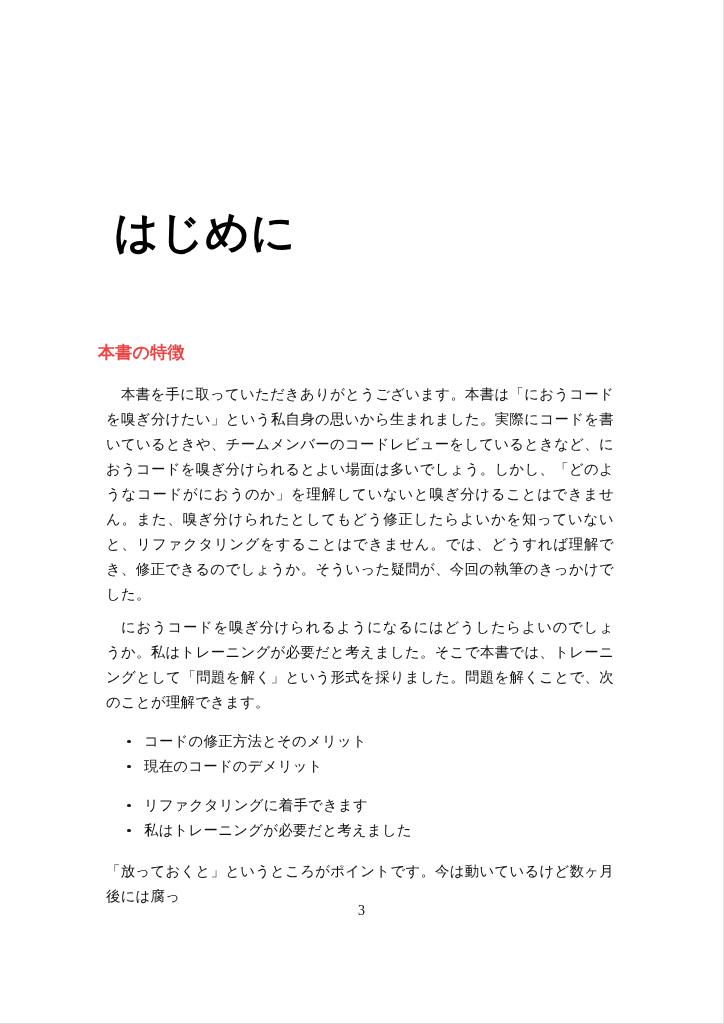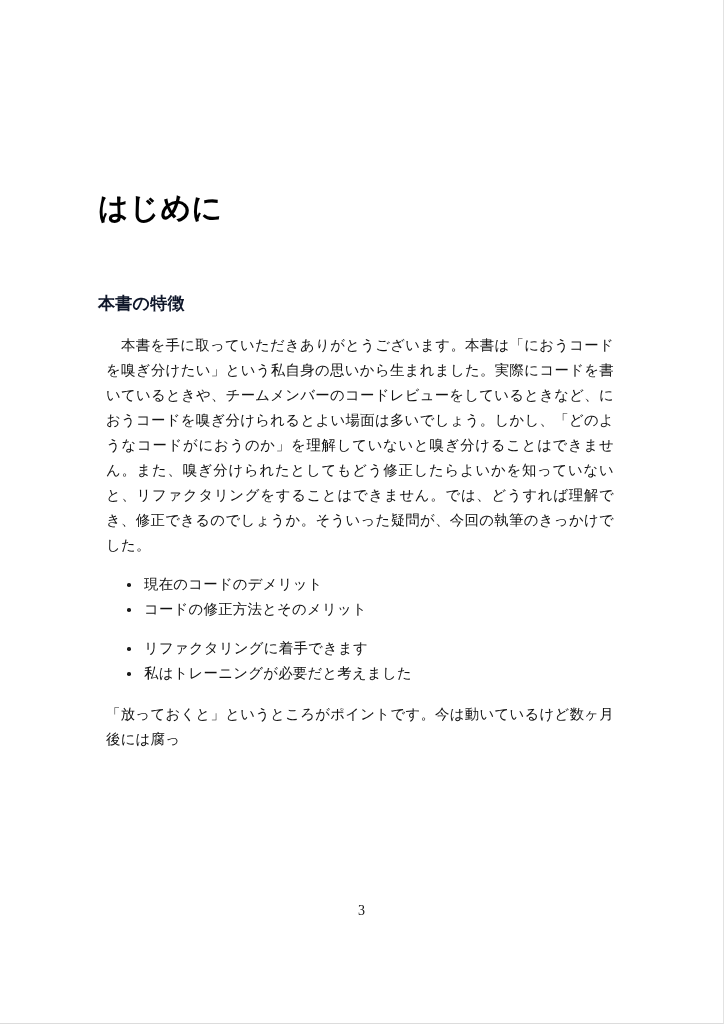--- a/index.html
+++ b/index.html
@@ -29,36 +29,36 @@
 
   .content {
     position: absolute;
     left: 98px;
     top: 0;
     width: 524px;   
   }
 
   
   .chapter-title {
-    margin: 0;
+    margin: 16px;
     padding-top: 190px;
     font-family: "DejaVu Sans", "Liberation Sans", sans-serif;
     font-weight: bold;
-    font-size: 30px;
+    font-size: 44px;
     line-height: 1.2;
     letter-spacing: 0.5px;
     color: #000000;
   }
 
   
   .h-sec {
     margin: 0;
     font-family: "DejaVu Sans", "Liberation Sans", sans-serif;
     font-weight: bold;
-    color: #0f172a;
+    color: #ef4444;
     letter-spacing: 0.3px;
   }
   .h-sec.lvl-a {           
     font-size: 17px;
     line-height: 1.3;
     padding-top: 66px;
   }
   .h-sec.lvl-b {           
     font-size: 21px;
     line-height: 1.3;
@@ -119,24 +119,25 @@
 
 <div class="page">
   <div class="content">
 
     <h1 class="chapter-title">はじめに</h1>
 
     <h2 class="h-sec lvl-a">本書の特徴</h2>
 
     <p class="para first indent">本書を手に取っていただきありがとうございます。本書は「におうコードを嗅ぎ分けたい」という私自身の思いから生まれました。実際にコードを書いているときや、チームメンバーのコードレビューをしているときなど、におうコードを嗅ぎ分けられるとよい場面は多いでしょう。しかし、「どのようなコードがにおうのか」を理解していないと嗅ぎ分けることはできません。また、嗅ぎ分けられたとしてもどう修正したらよいかを知っていないと、リファクタリングをすることはできません。では、どうすれば理解でき、修正できるのでしょうか。そういった疑問が、今回の執筆のきっかけでした。</p>
 
+    <p class="para indent">におうコードを嗅ぎ分けられるようになるにはどうしたらよいのでしょうか。私はトレーニングが必要だと考えました。そこで本書では、トレーニングとして「問題を解く」という形式を採りました。問題を解くことで、次のことが理解できます。</p>
 
     <ul class="blist">
+      <li>コードの修正方法とそのメリット</li>
       <li>現在のコードのデメリット</li>
-      <li>コードの修正方法とそのメリット</li>
     </ul>
 
 
 
 
     <ul class="blist">
       <li>リファクタリングに着手できます</li>
       <li>私はトレーニングが必要だと考えました</li>
     </ul>
 

